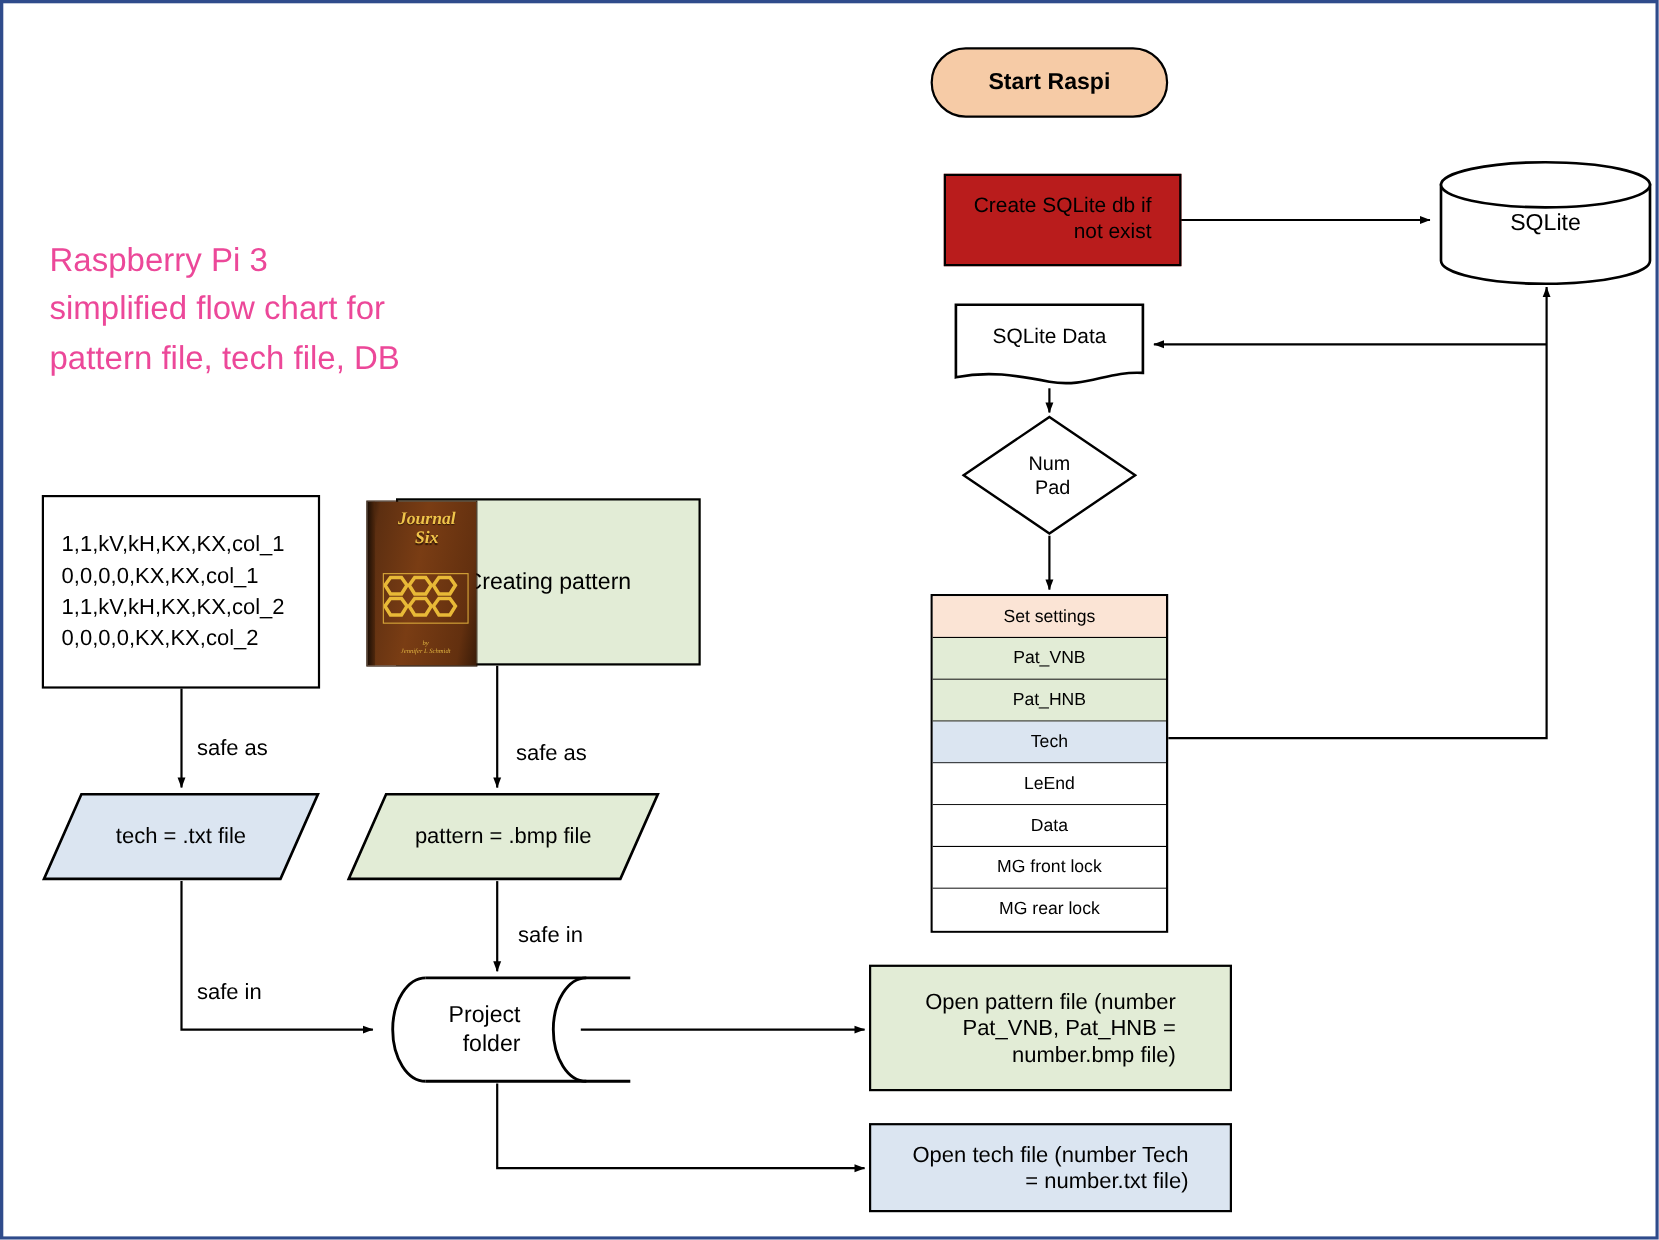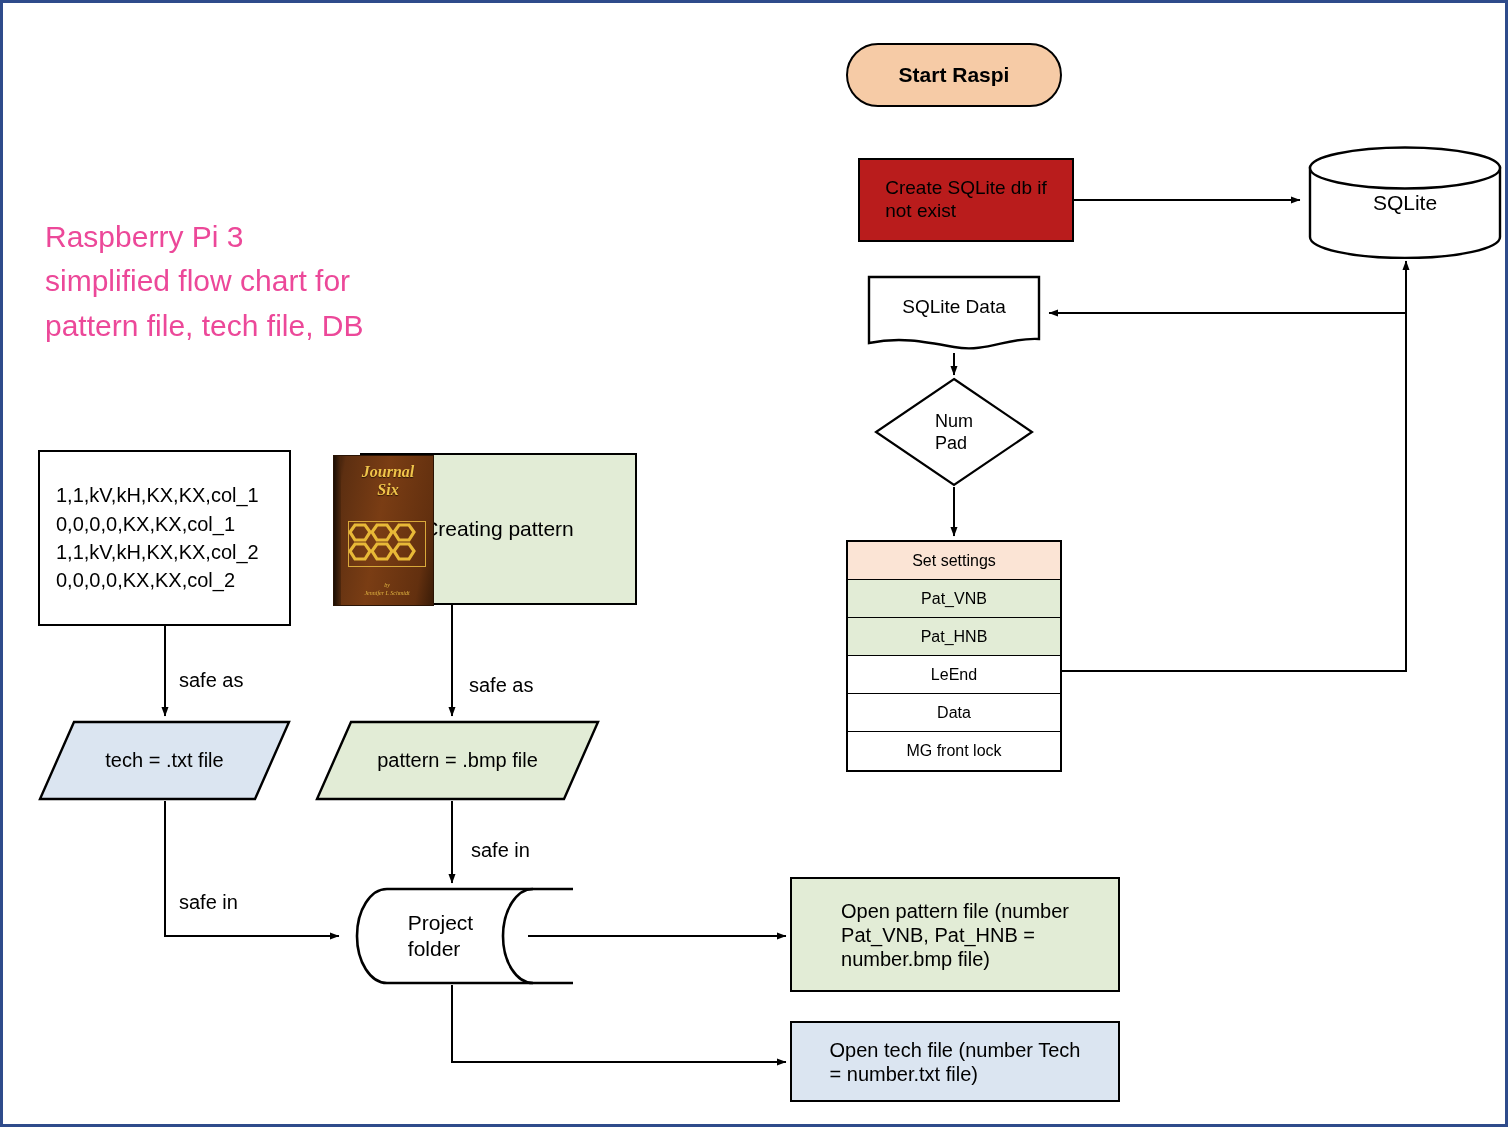--- a/index.html
+++ b/index.html
@@ -25,21 +25,21 @@
     width: 1508px;
     height: 1127px;
     pointer-events: none;
   }
   .node {
     position: absolute;
     box-sizing: border-box;
     display: flex;
     align-items: center;
     justify-content: center;
-    text-align: left;
+    text-align: right;
     color: #000;
     line-height: 1.2;
   }
   
   #title {
     position: absolute;
     left: 42px;
     top: 212px;
     font-size: 30px;
     line-height: 1.48;
@@ -332,28 +332,34 @@
   <div id="settings-table">
     <div class="srow" style="background:#fbe4d5">
       <span>Set settings</span>
     </div>
     <div class="srow" style="background:#e2ecd6">
       <span>Pat_VNB</span>
     </div>
     <div class="srow" style="background:#e2ecd6">
       <span>Pat_HNB</span>
     </div>
+    <div class="srow" style="background:#dbe5f1">
+      <span>Tech</span>
+    </div>
     <div class="srow" style="background:#ffffff">
       <span>LeEnd</span>
     </div>
     <div class="srow" style="background:#ffffff">
       <span>Data</span>
     </div>
     <div class="srow" style="background:#ffffff">
       <span>MG front lock</span>
+    </div>
+    <div class="srow" style="background:#ffffff">
+      <span>MG rear lock</span>
     </div>
   </div>
 
   <div class="node" id="csv-data">
     <span>1,1,kV,kH,KX,KX,col_1
 0,0,0,0,KX,KX,col_1
 1,1,kV,kH,KX,KX,col_2
 0,0,0,0,KX,KX,col_2</span>
   </div>
 

